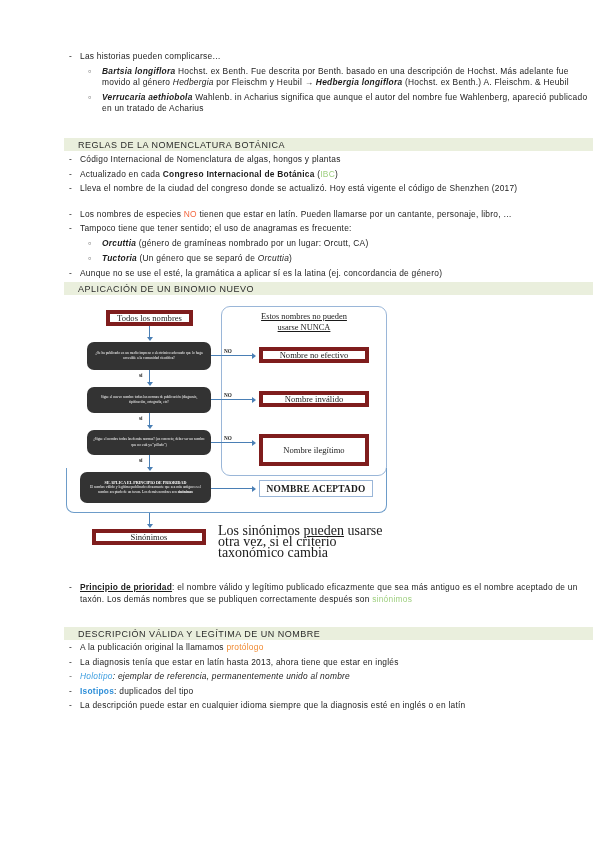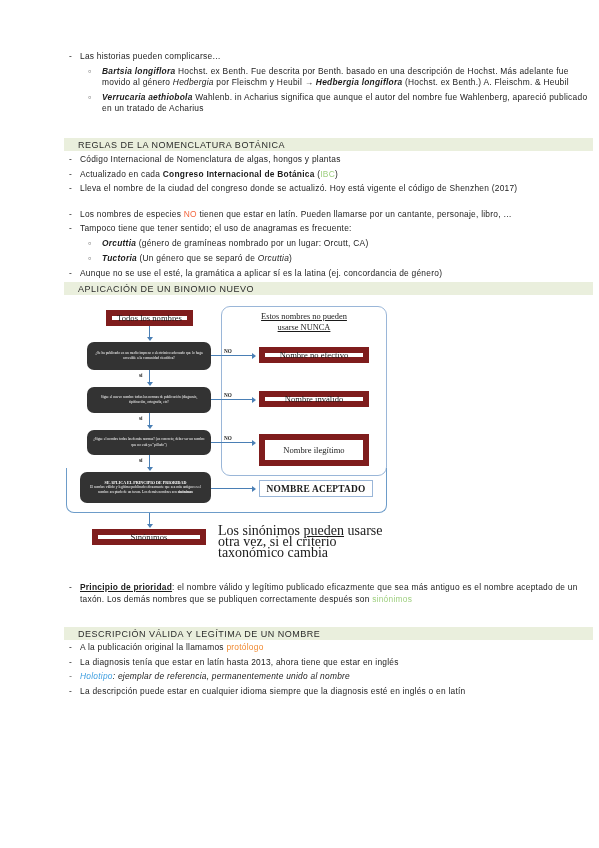--- a/index.html
+++ b/index.html
@@ -85,21 +85,21 @@
   
   .flow {
     position: absolute;
     left: 66px;
     top: 283px;
     width: 380px;
     height: 272px;
   }
   .fbox-light {
     position: absolute;
-    border: 6px solid #7f1d1d;
+    border: 4px solid #7f1d1d;
     background: #ffffff;
     display: flex;
     align-items: center;
     justify-content: center;
     text-align: center;
     font-family: "Liberation Serif", serif;
     font-size: 8.6px;
     color: #1a1a1a;
     box-sizing: border-box;
   }
@@ -348,19 +348,22 @@
     <div class="line dashwrap">
       <span><span>A la publicación original la llamamos </span><span class="orange">protólogo</span></span>
     </div>
     <div class="line dashwrap" style="margin-top:3px;">
       <span>La diagnosis tenía que estar en latín hasta 2013, ahora tiene que estar en inglés</span>
     </div>
     <div class="line dashwrap" style="margin-top:3px;font-style:italic;">
       <span><span class="blue">Holotipo</span><span>: ejemplar de referencia, permanentemente unido al nombre</span></span>
     </div>
     <div class="line dashwrap" style="margin-top:3px;">
+      <span><span class="bblue">Isotipos</span><span>: duplicados del tipo</span></span>
+    </div>
+    <div class="line dashwrap" style="margin-top:3px;">
       <span>La descripción puede estar en cualquier idioma siempre que la diagnosis esté en inglés o en latín</span>
     </div>
   </div>
 
   <div class="footer">GENERAL página 2</div>
 
 </div>
 
 </body></html>

